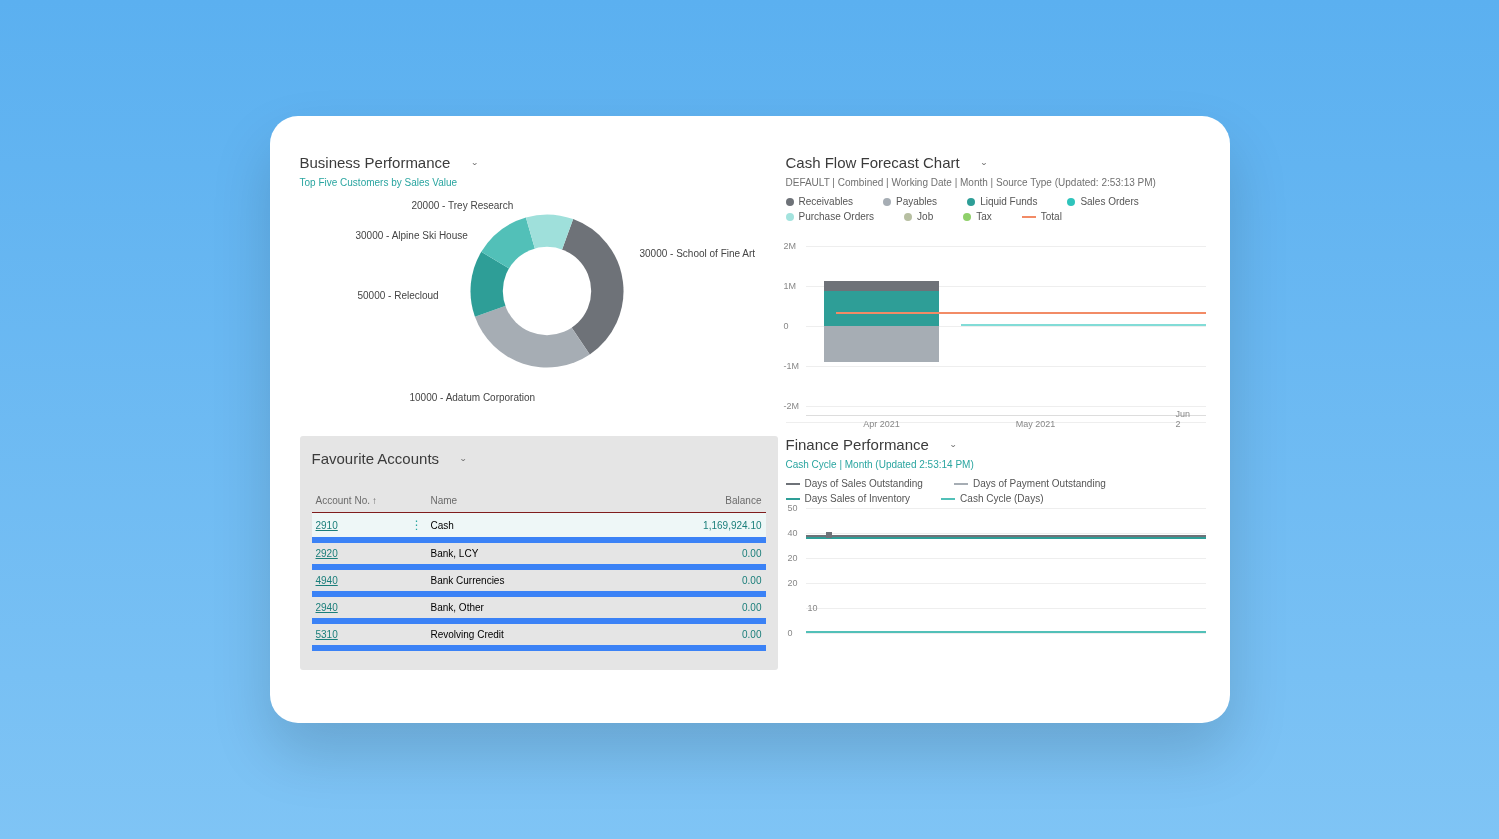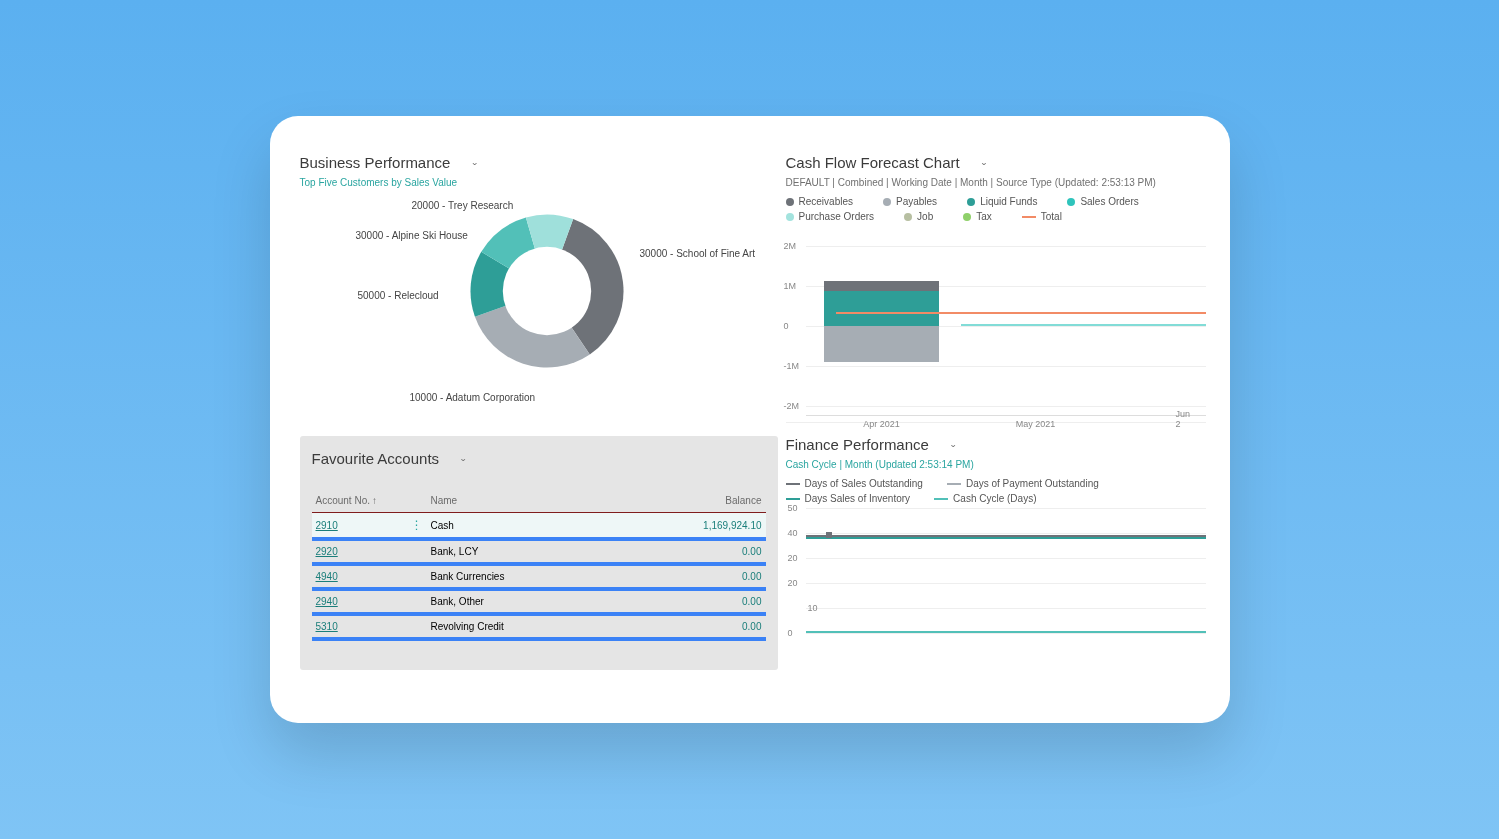--- a/index.html
+++ b/index.html
@@ -107,33 +107,33 @@
 
     
     .fav-panel {
       background: #e5e5e5;
       border-radius: 3px;
       padding: 14px 12px;
     }
     .fav-table { width: 100%; margin-top: 22px; font-size: 10px; }
     .fav-header { display: grid; grid-template-columns: 115px 1fr 90px; color: #6b6b6b; padding: 6px 4px; border-bottom: 1px solid #7f1d1d; }
     .fav-header .col-acct { display: flex; align-items: center; gap: 2px; }
-    .fav-row { display: grid; grid-template-columns: 115px 1fr 90px; padding: 5px 4px; border-bottom: 4px solid #3b82f6; align-items: center; }
+    .fav-row { display: grid; grid-template-columns: 115px 1fr 90px; padding: 5px 4px; border-bottom: 6px solid #3b82f6; align-items: center; }
     .fav-row.selected { background: #eef7f7; }
     .acct-link { color: #1a7e7a; text-decoration: underline; cursor: pointer; }
     .acct-link-strong { font-weight: 500; }
     .balance { text-align: right; color: #1a7e7a; }
     .row-menu { color: #2aa5a0; font-size: 12px; padding: 0 8px; cursor: pointer; }
     .acct-cell { display: flex; align-items: center; }
 
     
     .fp-legend {
       display: flex;
       flex-wrap: wrap;
-      gap: 4px 24px;
+      gap: 4px 31px;
       margin-top: 8px;
       font-size: 10px;
       color: #555;
     }
     .fp-legend-item { display: flex; align-items: center; gap: 5px; }
     .fp-chart {
       position: relative;
       height: 130px;
       margin-top: 4px;
       margin-left: 20px;

